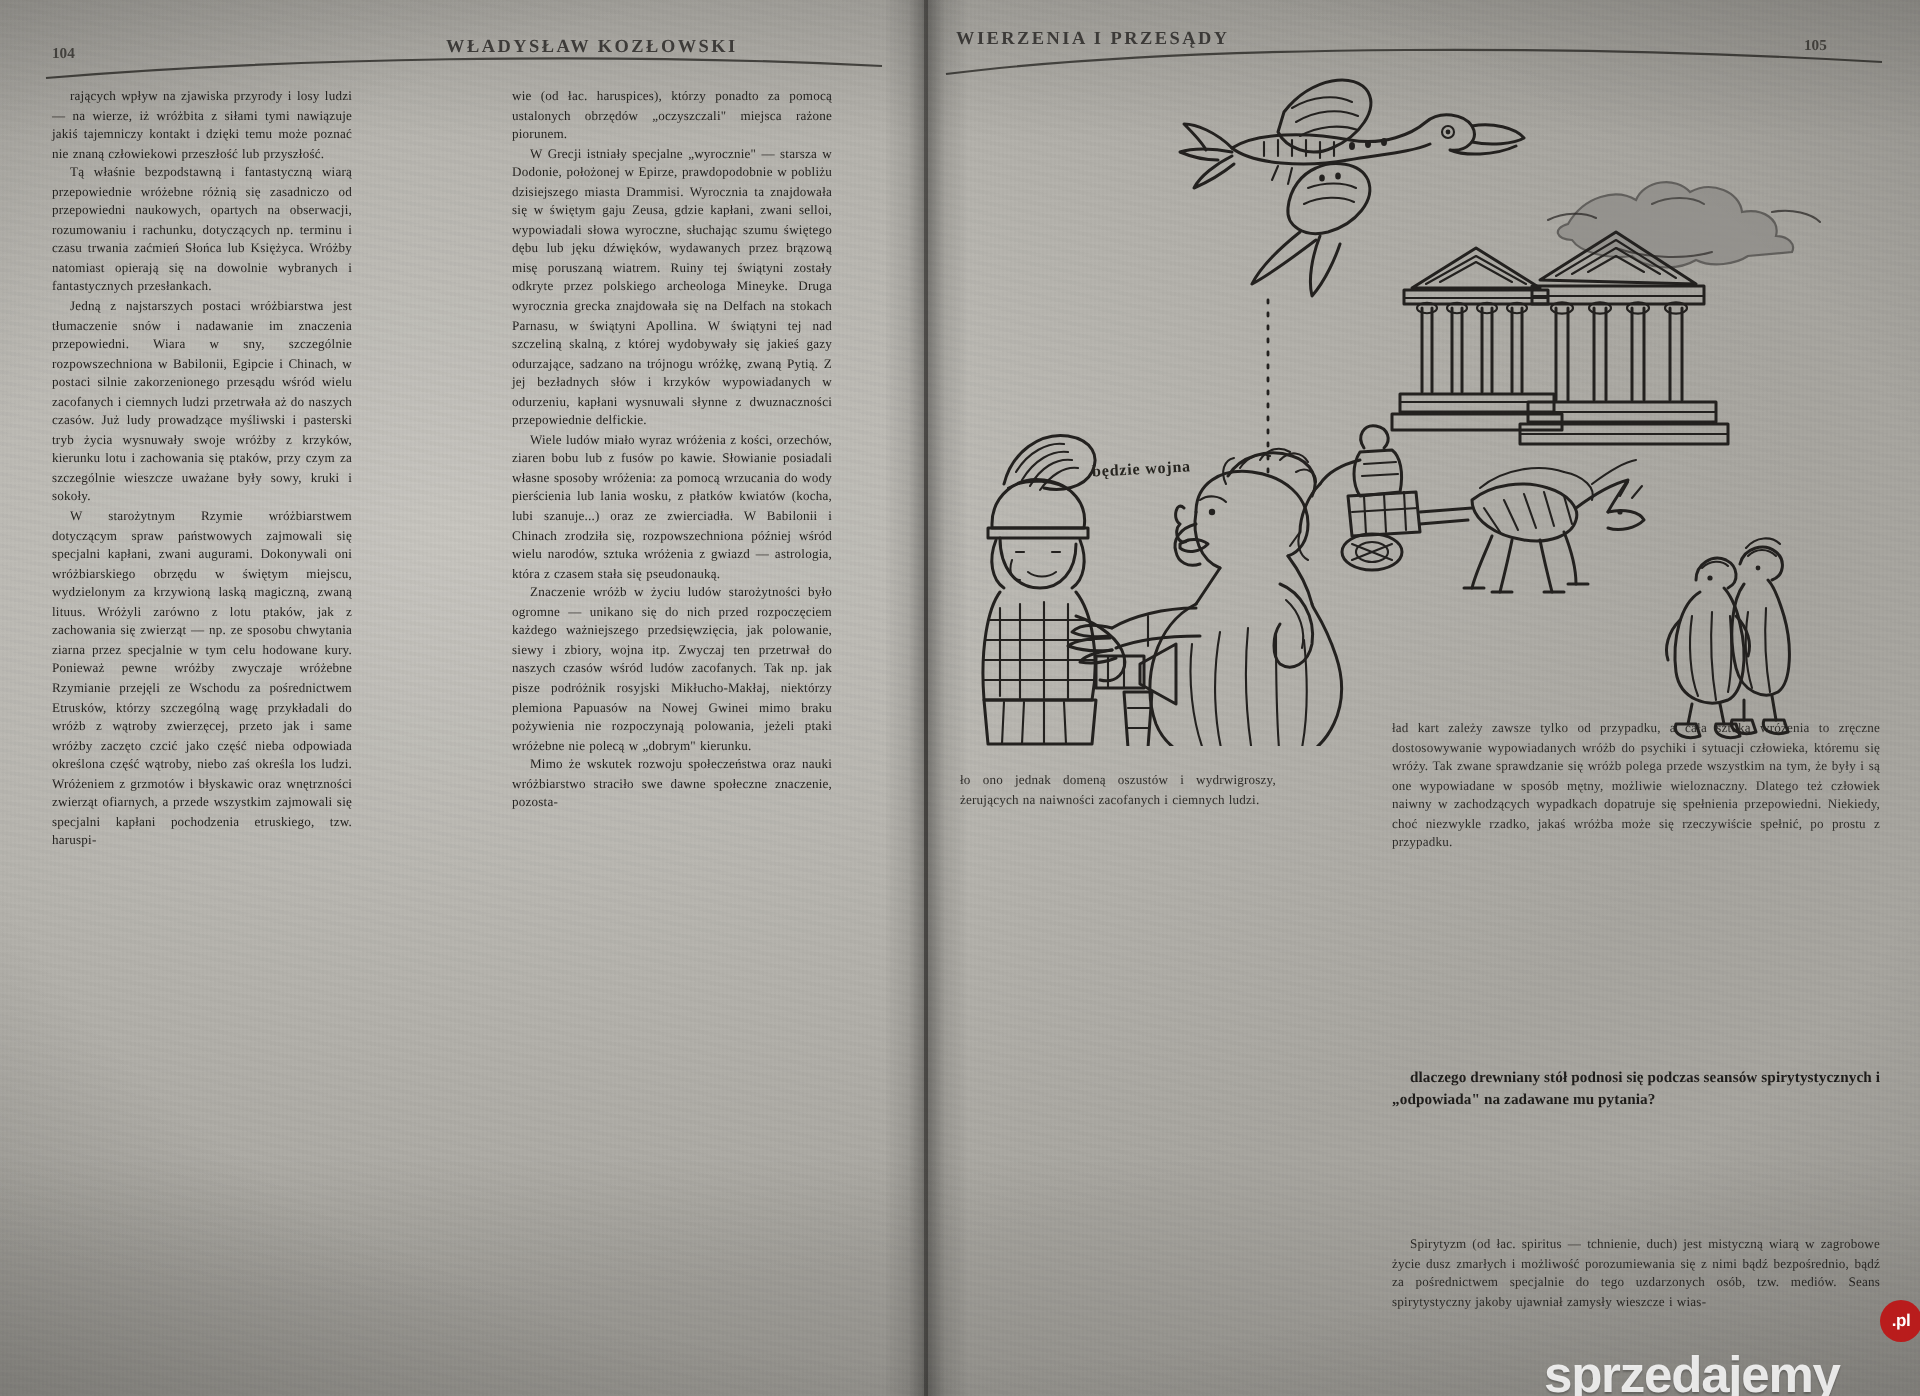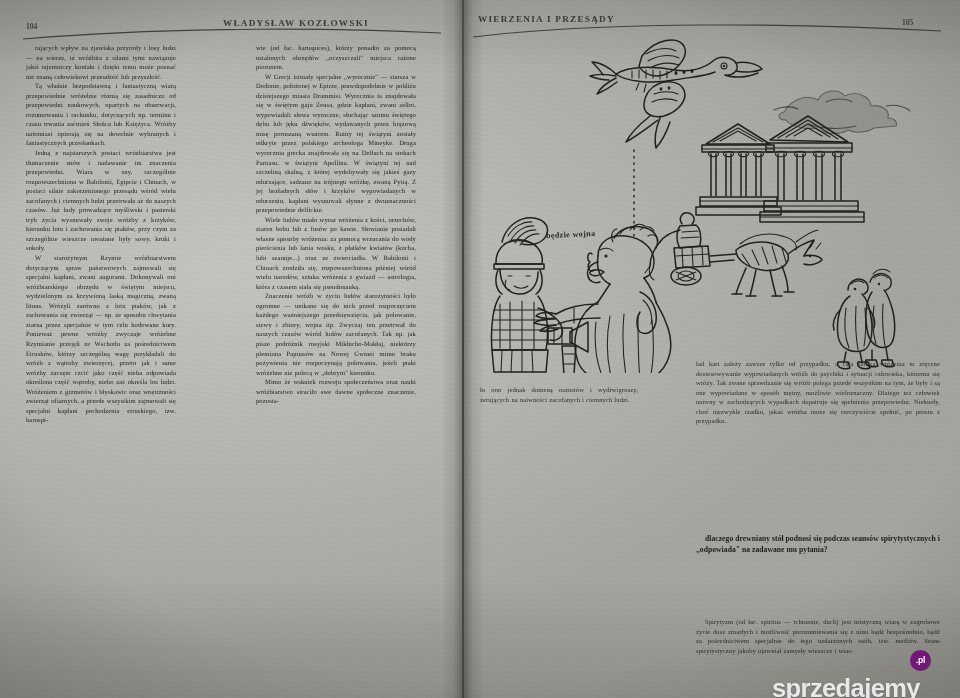--- a/index.html
+++ b/index.html
@@ -207,24 +207,24 @@
     font-weight: 700;
     font-size: 25.5px;
     letter-spacing: -.6px;
     color: rgba(250,250,250,.88);
     text-shadow: 0 1px 1px rgba(0,0,0,.25);
     white-space: nowrap;
     margin-top: 20px;
   }
   .wm-badge {
     position: absolute;
-    left: 138px; top: 0px;
+    left: 168px; top: 0px;
     width: 21px; height: 21px;
     border-radius: 50%;
-    background: #701a75;
+    background: #b91c1c;
     color: #fff;
     font-family: "Liberation Sans", sans-serif;
     font-weight: 700;
     font-size: 8.5px;
     line-height: 21px;
     text-align: center;
     letter-spacing: -.2px;
   }
 </style>
 </head>

